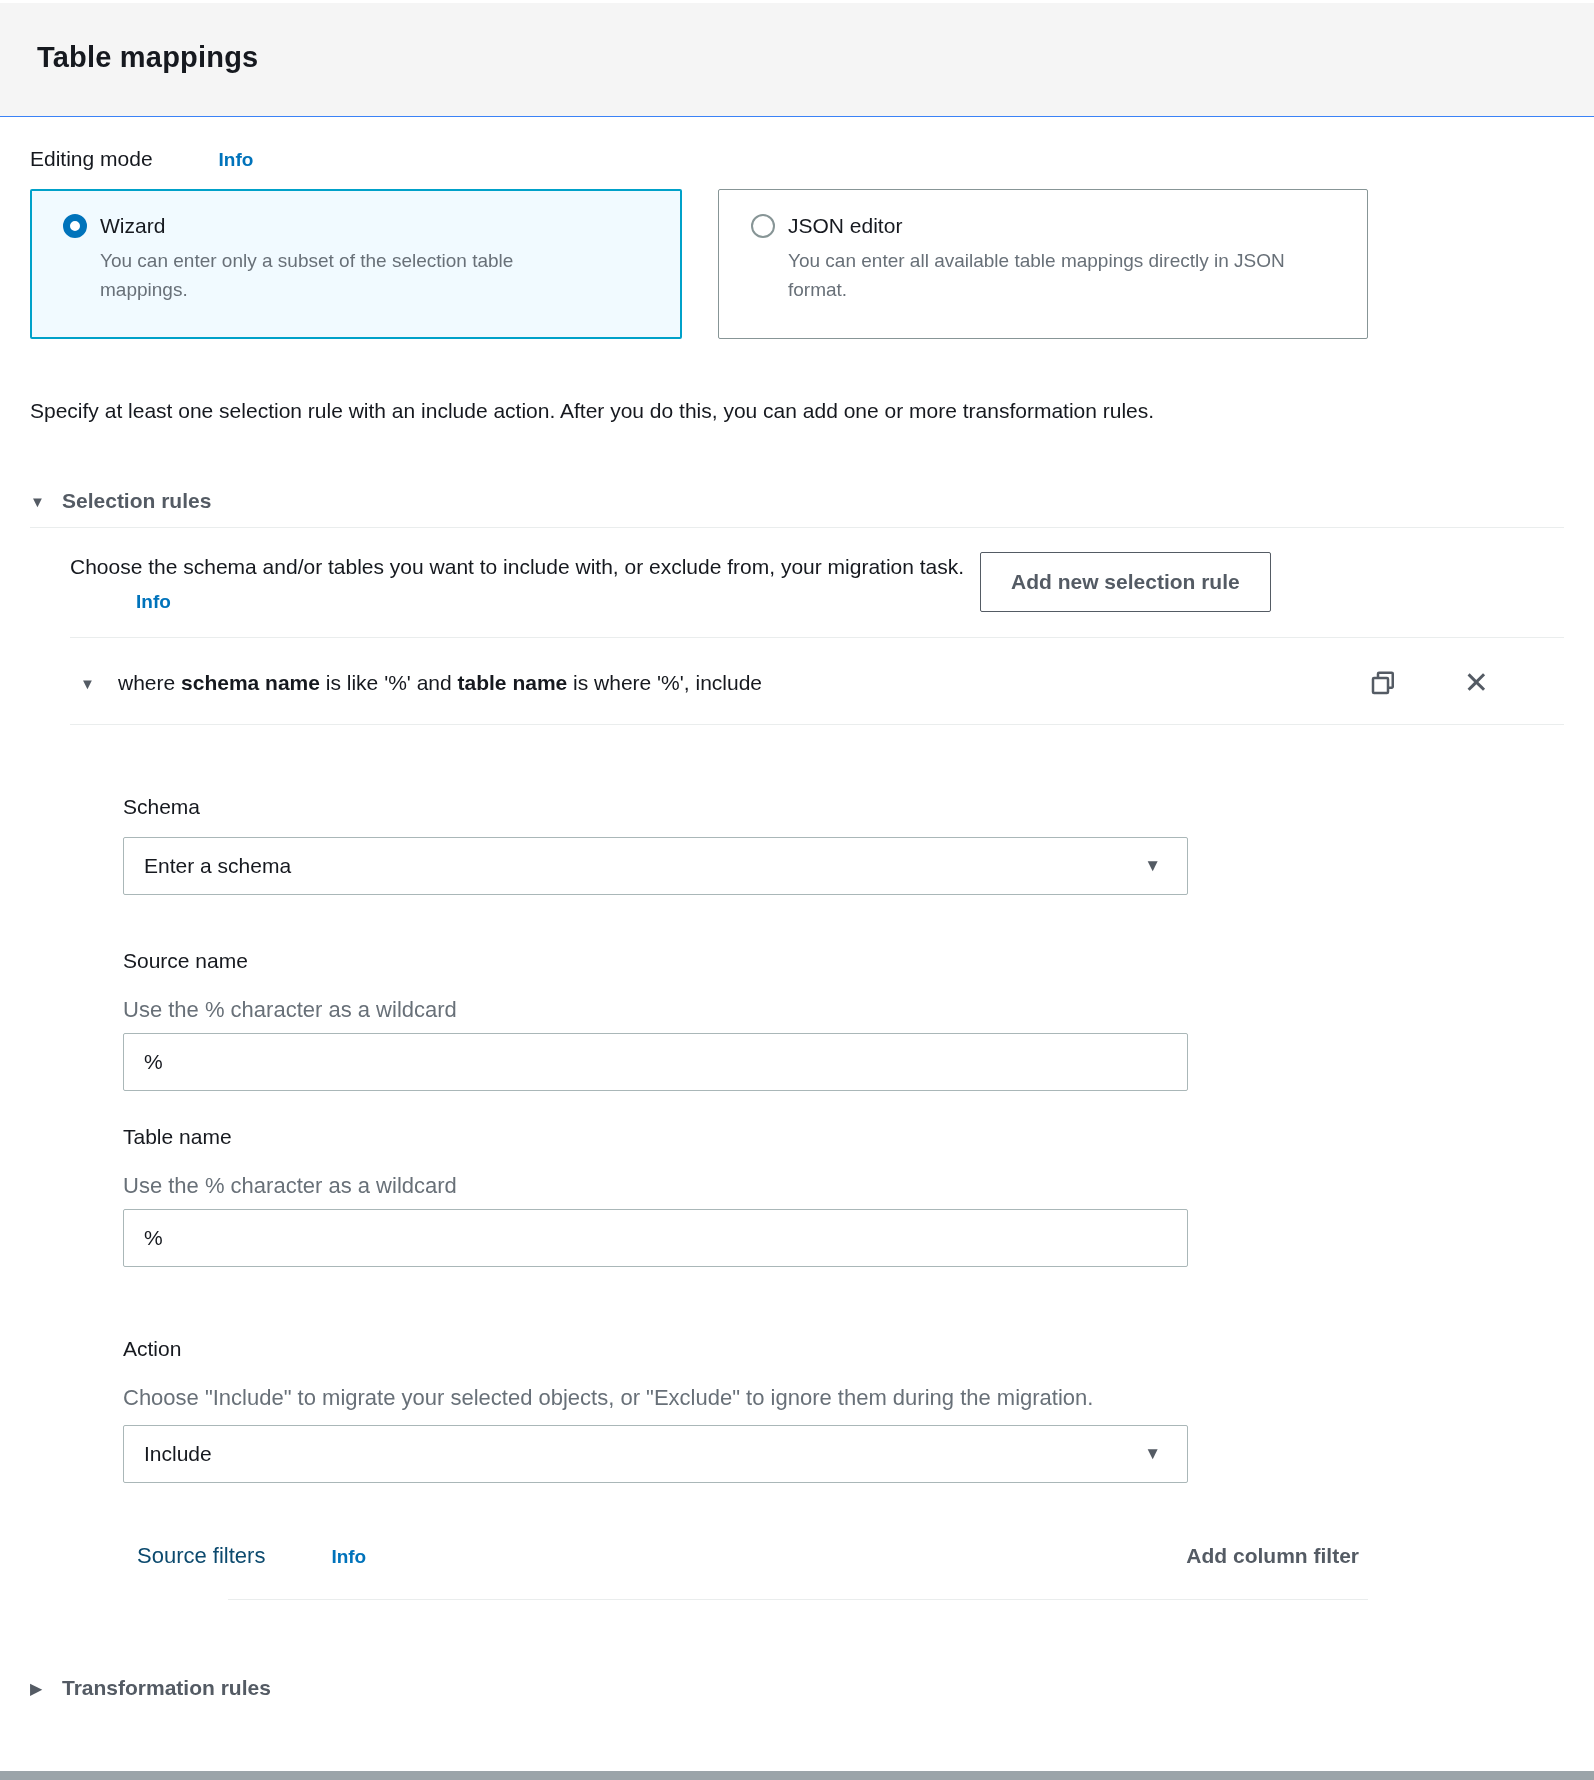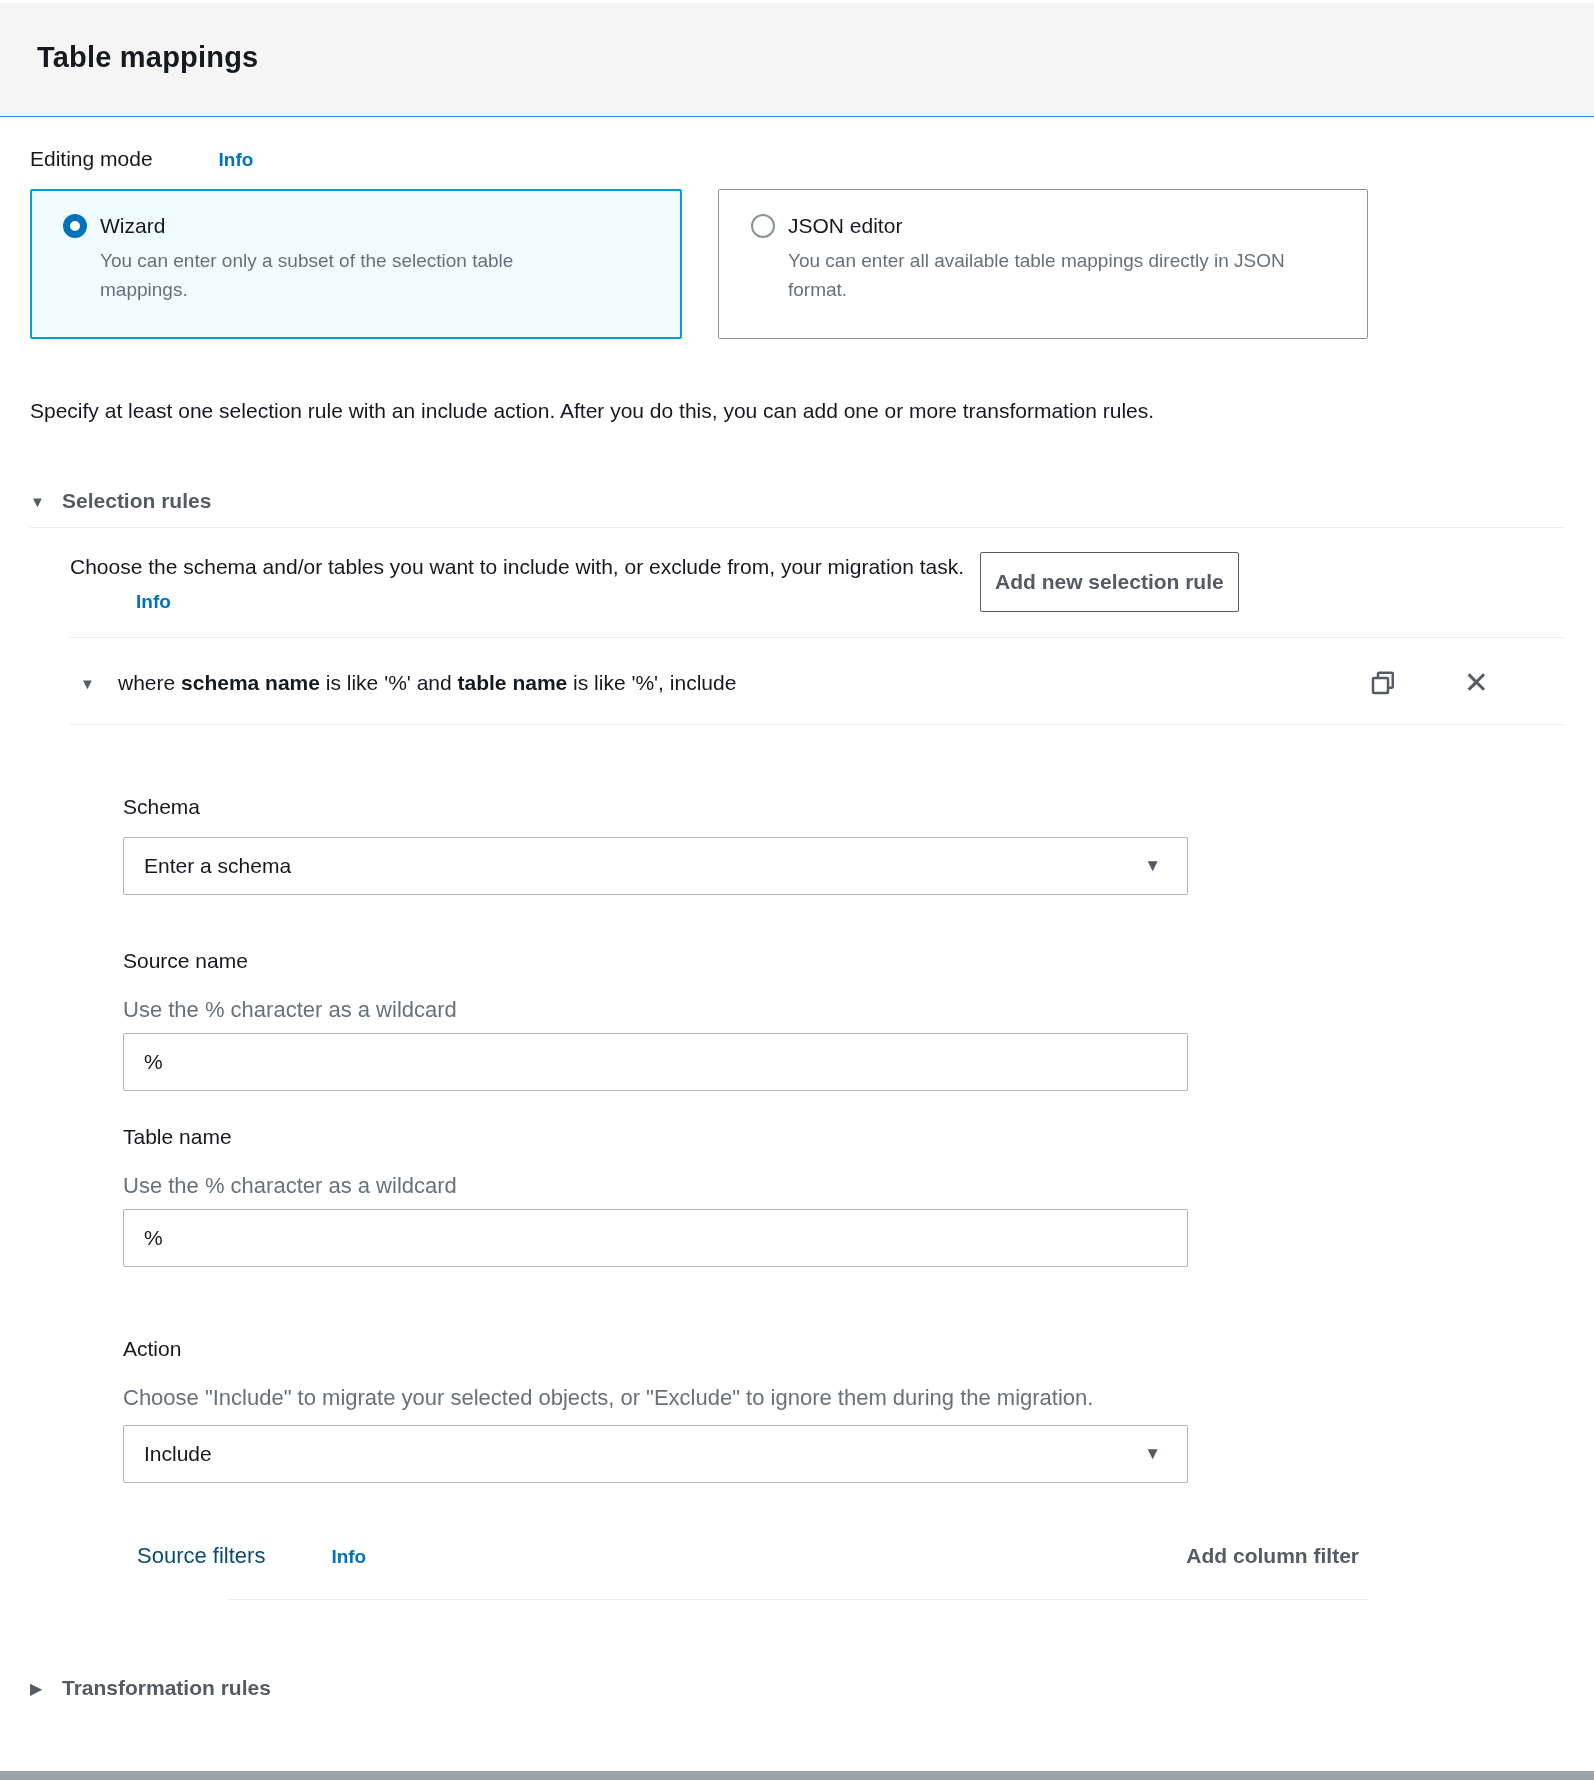--- a/index.html
+++ b/index.html
@@ -69,21 +69,21 @@
   .divider { border-bottom: 1px solid #eaeded; margin-top: 14px; }
 
   
   .rules-intro-row { display: flex; margin-top: 0; padding-left: 40px; }
   .rules-intro-text {
     padding-top: 22px; width: 908px;
     font-size: 21px; line-height: 34px; color: #16191f;
   }
   .add-rule-btn {
     margin-top: 24px; margin-left: 2px;
-    height: 60px; padding: 0 14px;
+    height: 60px; padding: 0 30px;
     background: #ffffff; border: 1px solid #545b64; border-radius: 2px;
     font-family: "Liberation Sans", sans-serif;
     font-size: 21px; font-weight: 700; color: #545b64;
     cursor: pointer; white-space: nowrap;
   }
   .divider.under-intro { margin-left: 40px; margin-top: 18px; }
 
   
   .rule-header {
     margin-top: 30px; padding-left: 50px; padding-right: 75px;
@@ -188,21 +188,21 @@
     <div class="rules-intro-text">
       <span>Choose the schema and/or tables you want to include with, or exclude from, your migration task.</span>
       <a class="info-link">Info</a>
     </div>
     <button class="add-rule-btn">Add new selection rule</button>
   </div>
   <div class="divider under-intro"></div>
 
   <div class="rule-header">
     <span class="caret">▼</span>
-    <span class="rule-summary"><span>where </span><b>schema name</b><span> is like '%' and </span><b>table name</b><span> is like '%', include</span></span>
+    <span class="rule-summary"><span>where </span><b>schema name</b><span> is like '%' and </span><b>table name</b><span> is where '%', include</span></span>
     <span class="rule-actions">
       <button class="icon-btn">
         <svg width="30" height="30" viewBox="0 0 24 24" fill="none" stroke="#545b64" stroke-width="2" stroke-linejoin="round">
           <path d="M8 8 V4.5 a0.8 0.8 0 0 1 0.8 -0.8 H19 a0.8 0.8 0 0 1 0.8 0.8 V15 a0.8 0.8 0 0 1 -0.8 0.8 H16"></path>
           <rect x="4" y="8" width="12" height="12" rx="0.8" fill="#ffffff"></rect>
         </svg>
       </button>
       <button class="icon-btn">
         <span class="close-glyph">✕</span>
       </button>

